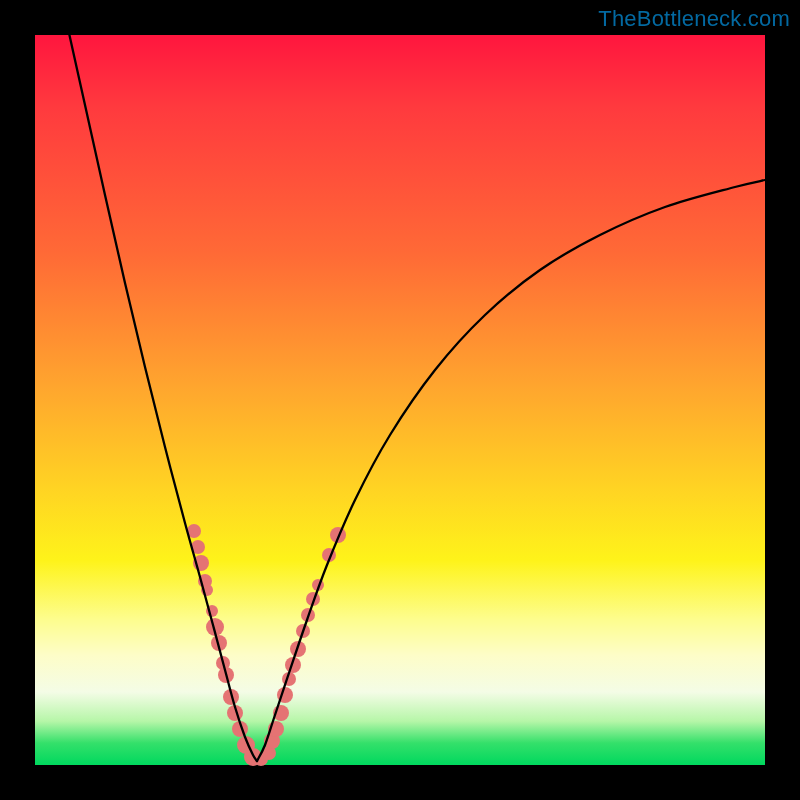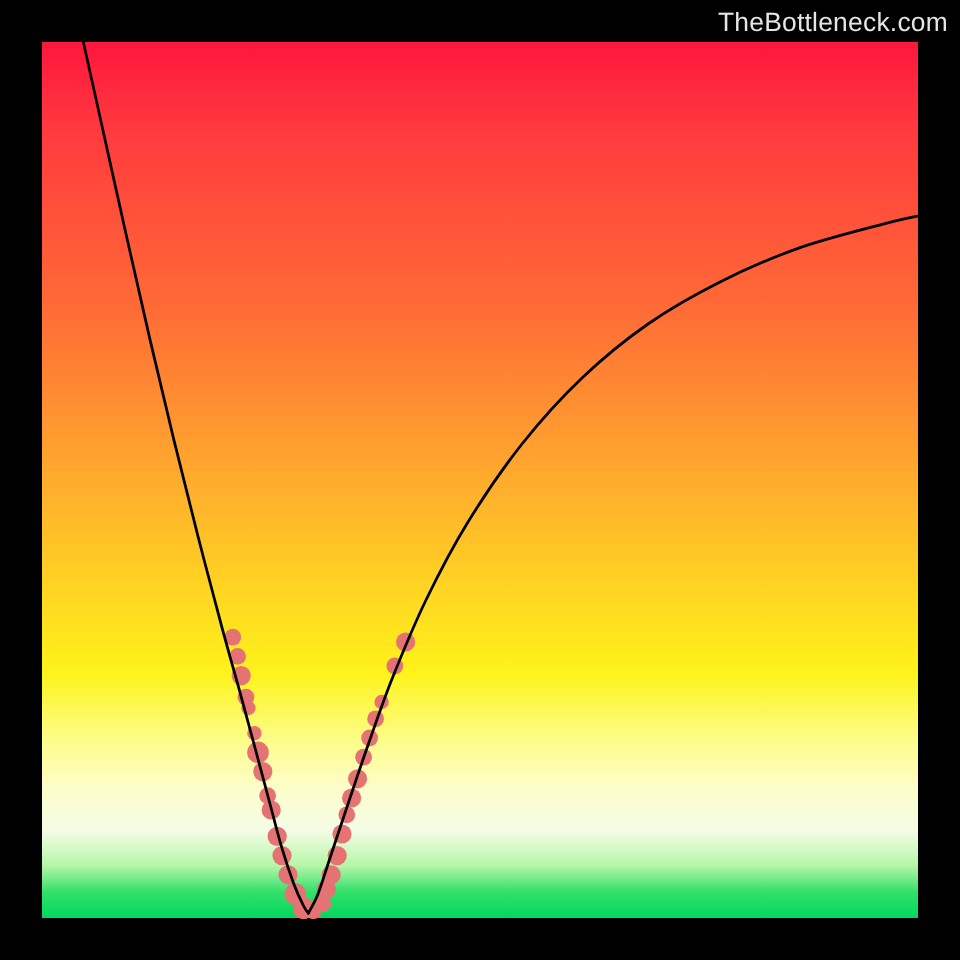--- a/index.html
+++ b/index.html
@@ -36,21 +36,21 @@
       #f4fce6 90%,
       #b6f6a8 94%,
       #34e06a 97%,
       #00d85e 100%
     );
   }
   .watermark {
     position: absolute;
     top: 6px;
     right: 10px;
-    color: #e5e5e5;
+    color: #0369a1;
     font-size: 22px;
     font-weight: 500;
     letter-spacing: 0.2px;
     user-select: none;
   }
   svg.curves {
     position: absolute;
     inset: 0;
     width: 730px;
     height: 730px;

